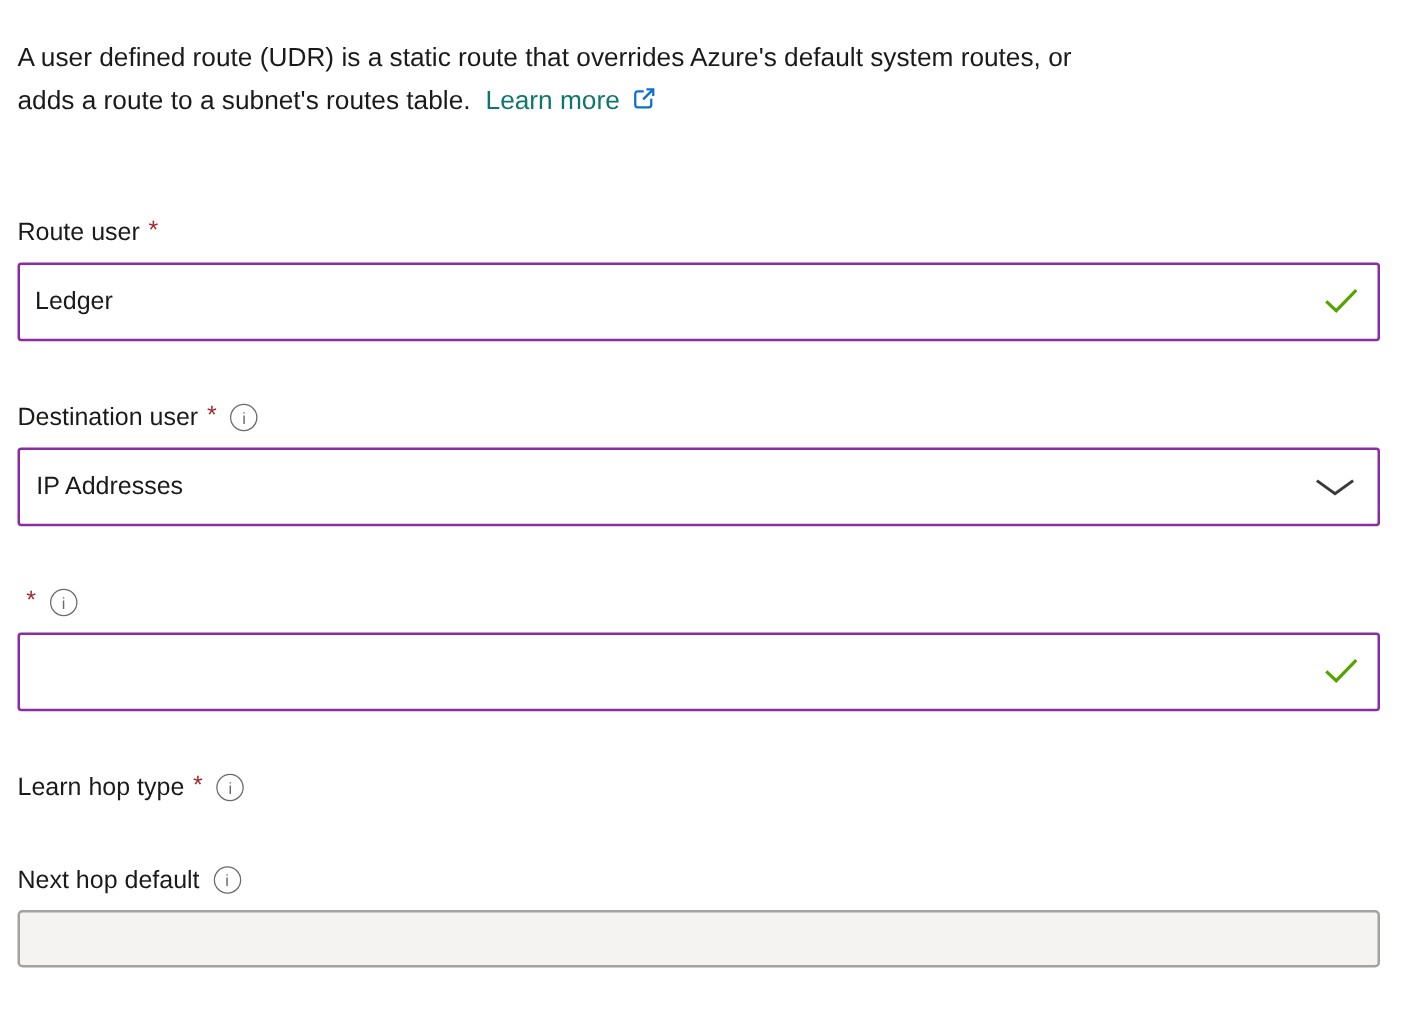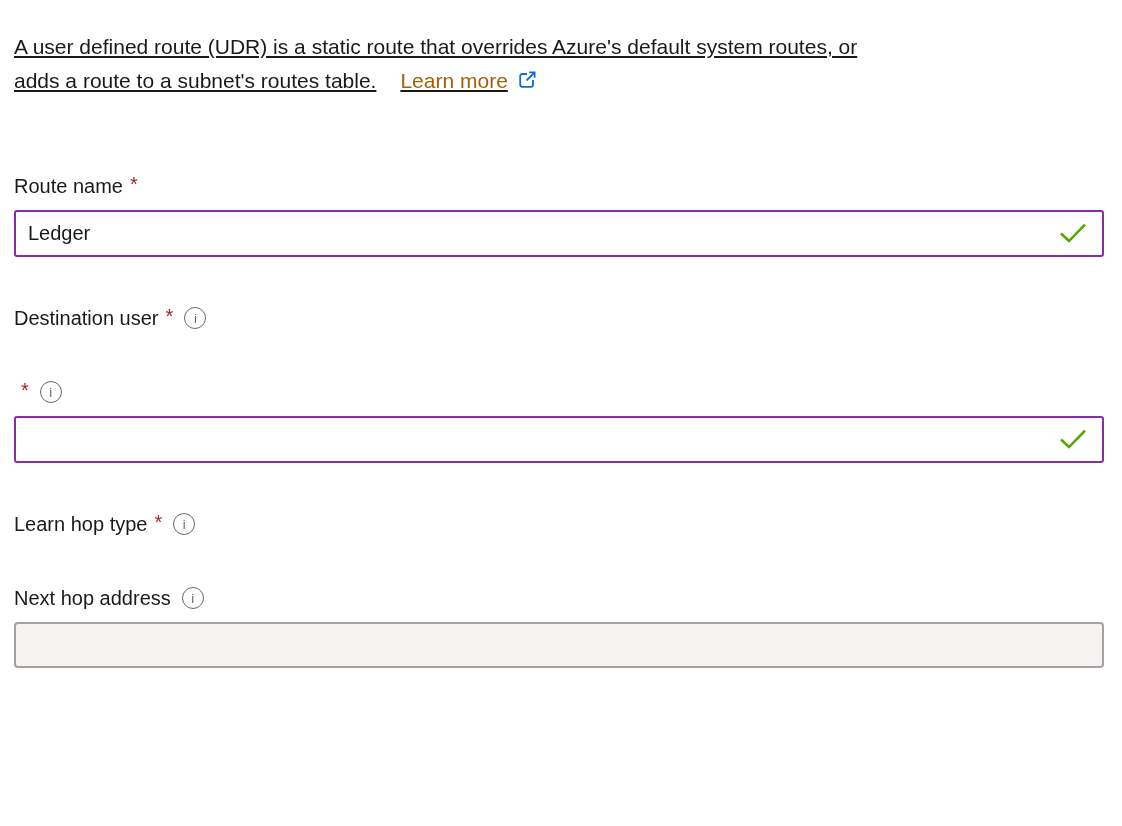--- a/index.html
+++ b/index.html
@@ -20,26 +20,25 @@
     height: 826px;
     box-sizing: border-box;
     padding: 30px 14px 0 14px;
   }
   
   .intro {
     font-size: 21px;
     line-height: 34px;
     color: #1b1a19;
     max-width: 1070px;
-    text-decoration: underline;
   }
   .intro a {
-    color: #a16207;
+    color: #0f766e;
     text-decoration: none;
-    margin-left: 24px;
+    margin-left: 12px;
     cursor: pointer;
   }
   .ext-icon {
     display: inline-block;
     vertical-align: -3px;
     margin-left: 8px;
   }
   
   .field { margin-top: 48px; }
   .field.first { margin-top: 72px; }
@@ -69,21 +68,21 @@
     font-size: 13px;
     line-height: 1;
     color: #6b6a69;
     margin-left: 11px;
     cursor: default;
     flex: 0 0 auto;
   }
   .control {
     position: relative;
     width: 1090px;
-    height: 47px;
+    height: 63px;
     box-sizing: border-box;
   }
   .textbox {
     width: 100%;
     height: 100%;
     box-sizing: border-box;
     border: 2px solid #8a2da2;
     border-radius: 3px;
     padding: 0 50px 0 12px;
     font-size: 20px;
@@ -132,39 +131,49 @@
     <span>A user defined route (UDR) is a static route that overrides Azure's default system routes, or</span><br>
     <span>adds a route to a subnet's routes table.</span><a>Learn more</a><span class="ext-icon"><svg width="22" height="22" viewBox="0 0 22 22" fill="none">
         <path d="M11 5 H6.2 C5.1 5 4.2 5.9 4.2 7 V15.8 C4.2 16.9 5.1 17.8 6.2 17.8 H15 C16.1 17.8 17 16.9 17 15.8 V11" stroke="#0c6dd3" stroke-width="1.8"></path>
         <path d="M10.5 11.5 L18.3 3.7" stroke="#0c6dd3" stroke-width="1.8"></path>
         <path d="M13.2 3.4 H18.6 V8.8" stroke="#0c6dd3" stroke-width="1.8" fill="none"></path>
       </svg></span>
   </div>
 
   <div class="field first">
     <div class="label-row">
-      <span>Route name</span>
+      <span>Route user</span>
       <span class="req">*</span>
     </div>
     <div class="control">
       <input class="textbox" type="text" value="Ledger" style="">
       <span class="check-icon">
         <svg width="28" height="22" viewBox="0 0 28 22" fill="none">
           <path d="M2 11.5 L10 19 L26 2.5" stroke="#57a300" stroke-width="2.6"></path>
         </svg>
       </span>
     </div>
   </div>
 
   <div class="field">
     <div class="label-row">
       <span>Destination user</span>
       <span class="req">*</span>
       <span class="info-icon">i</span>
     </div>
+    <div class="control">
+      <div class="combo">
+        <span>IP Addresses</span>
+        <span class="chevron-icon">
+          <svg width="32" height="14" viewBox="0 0 32 14" fill="none">
+            <path d="M1.5 1.5 L16 12 L30.5 1.5" stroke="#3b3a39" stroke-width="2.4"></path>
+          </svg>
+        </span>
+      </div>
+    </div>
   </div>
 
   <div class="field">
     <div class="label-row">
       <span class="req">*</span>
       <span class="info-icon">i</span>
     </div>
     <div class="control">
       <input class="textbox" type="text" value="" style="">
       <span class="check-icon">
@@ -178,21 +187,21 @@
   <div class="field">
     <div class="label-row">
       <span>Learn hop type</span>
       <span class="req">*</span>
       <span class="info-icon">i</span>
     </div>
   </div>
 
   <div class="field">
     <div class="label-row">
-      <span>Next hop address</span>
+      <span>Next hop default</span>
       <span class="info-icon">i</span>
     </div>
     <div class="control short">
       <input class="textbox disabled" type="text" disabled="" value="" style="">
     </div>
   </div>
 
 </div>
 
 </body></html>

